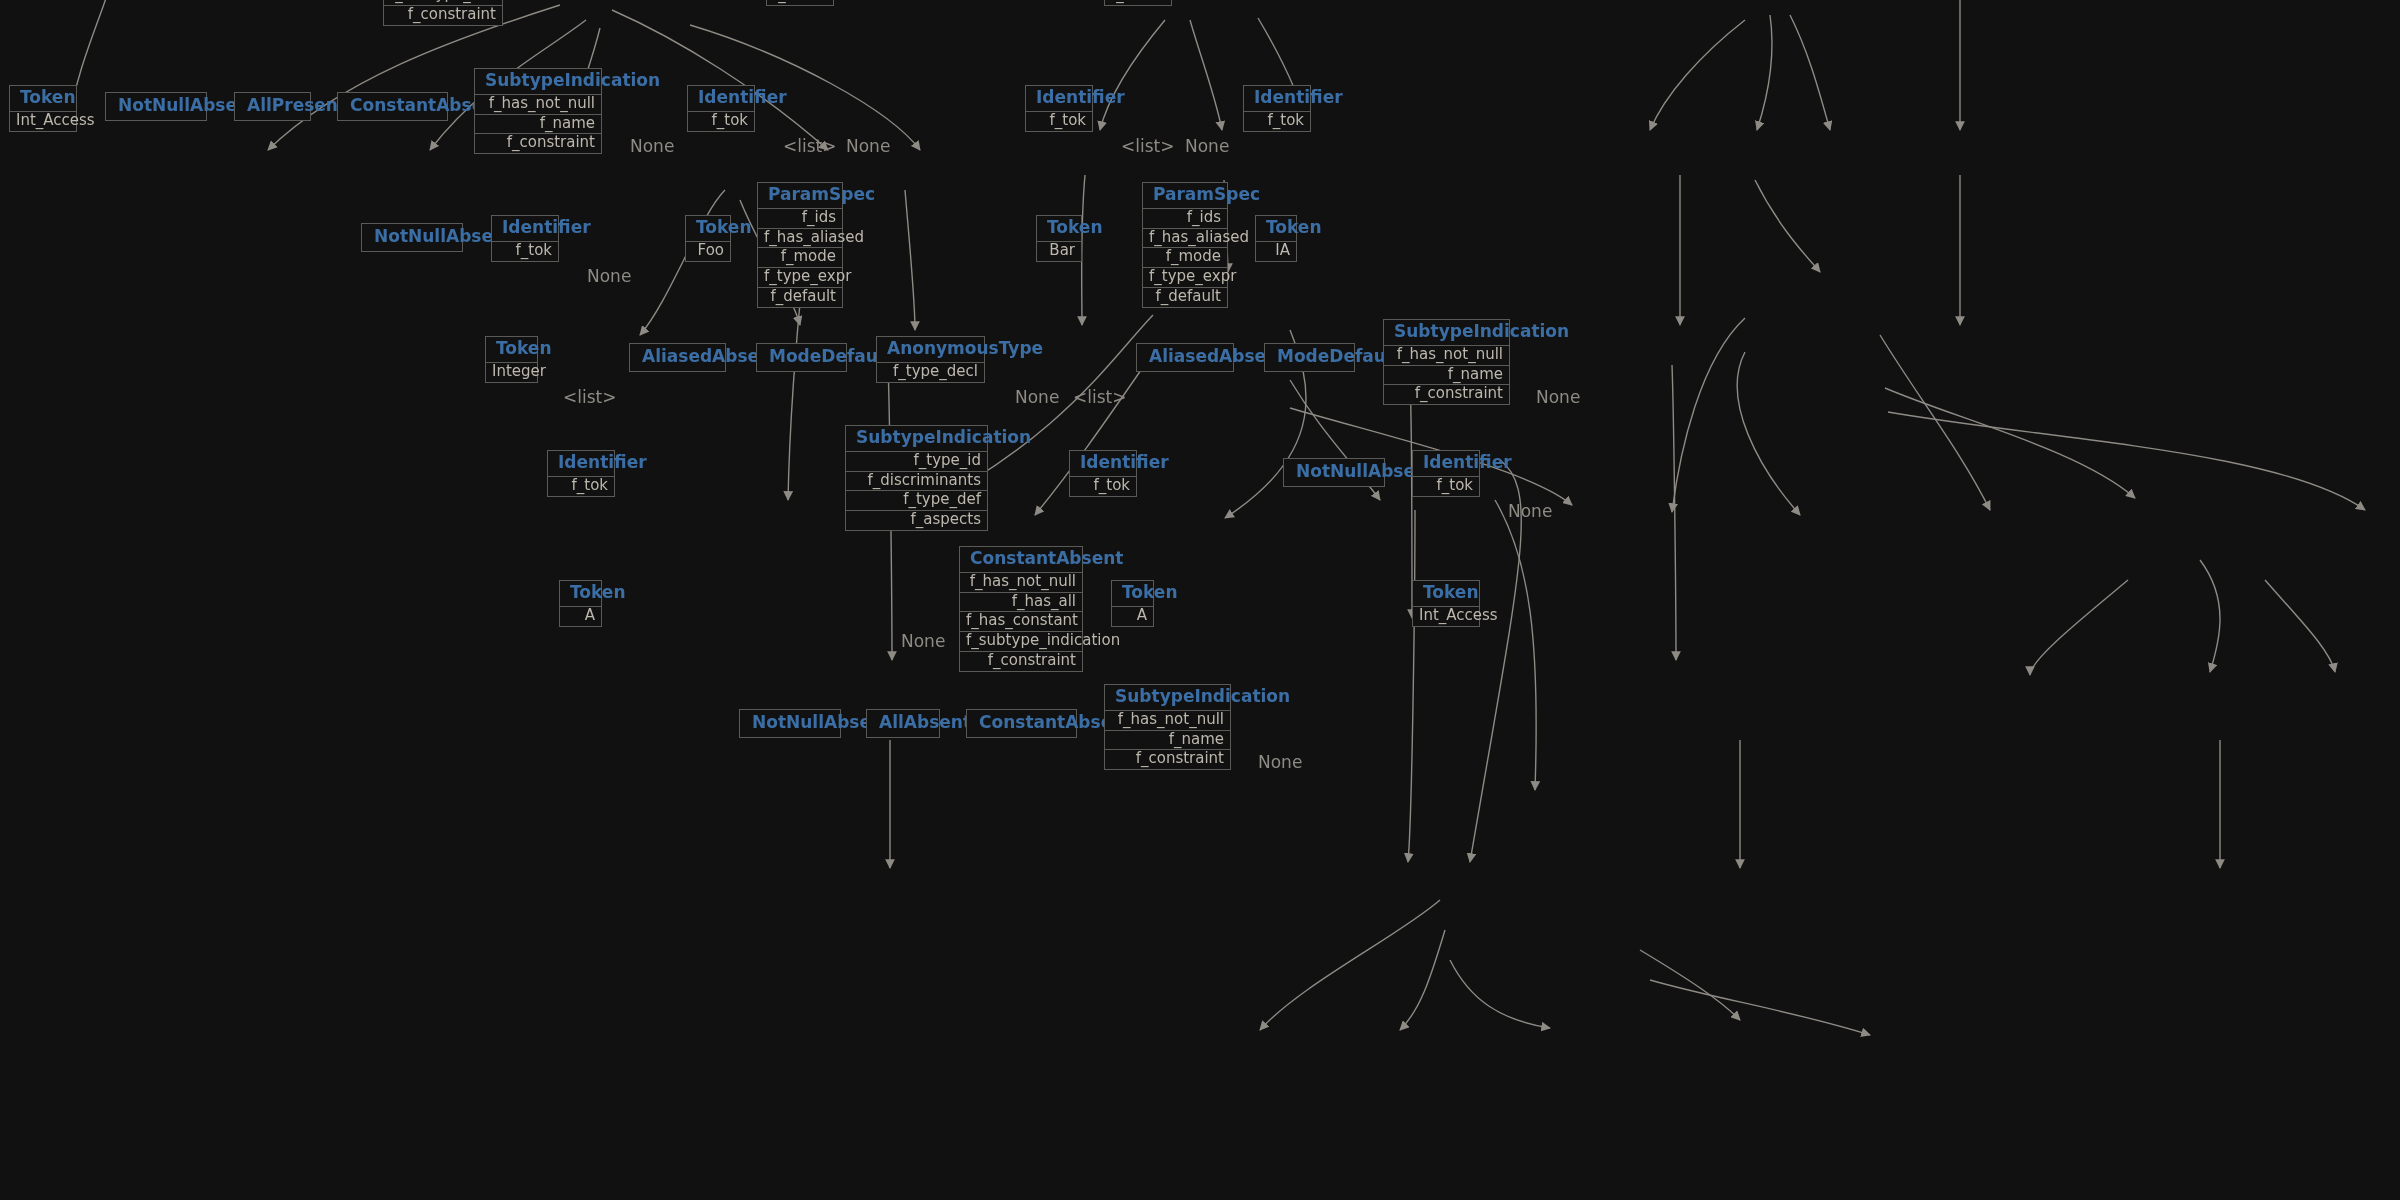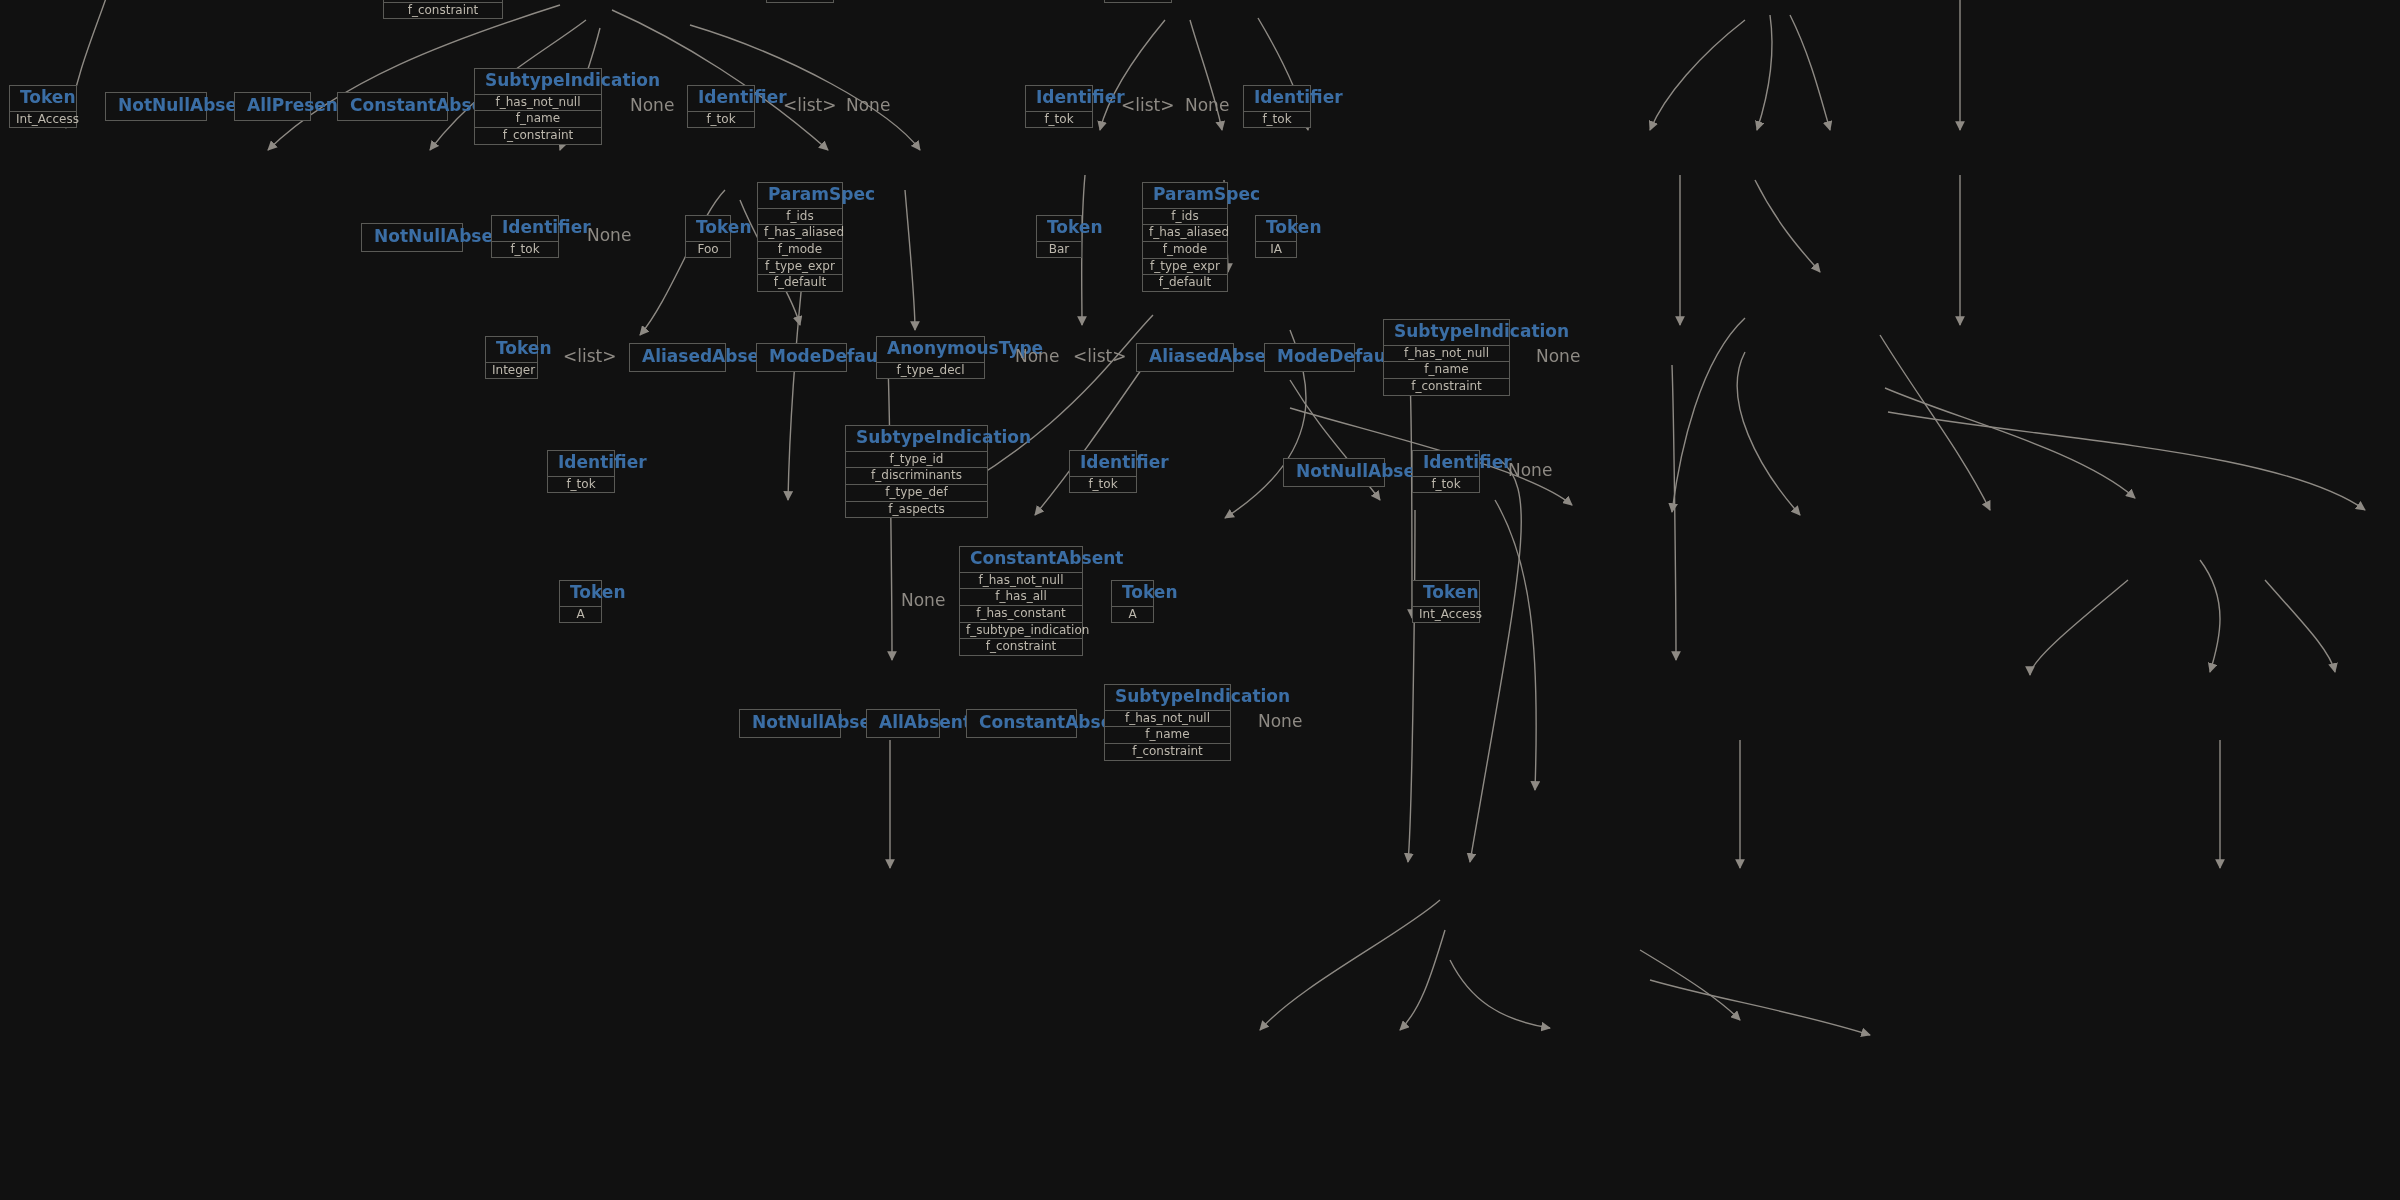--- a/index.html
+++ b/index.html
@@ -33,35 +33,36 @@
     color: #3b6ea5;
     font-size: 17px;
     text-align: center;
     padding: 3px 10px 4px 10px;
     white-space: nowrap;
     line-height: 1.05;
   }
   .node .field {
     border-top: 1px solid #5a5a56;
     color: #bdb8ad;
-    font-size: 12px;
+    font-size: 15px;
     padding: 1px 6px 2px 6px;
     white-space: nowrap;
     line-height: 1.05;
-    text-align: center;
+    text-align: right;
   }
   .node.simple .title {
     padding: 4px 12px 5px 12px;
   }
   .plain {
     position: absolute;
     color: #8e8a84;
     font-size: 17px;
     white-space: nowrap;
     font-family: "DejaVu Sans", sans-serif;
+    margin-top: 41px;
   }
 </style>
 </head>
 <body>
 
 <div id="canvas">
 
   <svg class="edges" viewBox="0 0 2400 1200" xmlns="http://www.w3.org/2000/svg">
     <defs>
       <marker id="arrow" viewBox="0 0 10 10" refX="9" refY="5" markerWidth="7" markerHeight="7" orient="auto-start-reverse">

